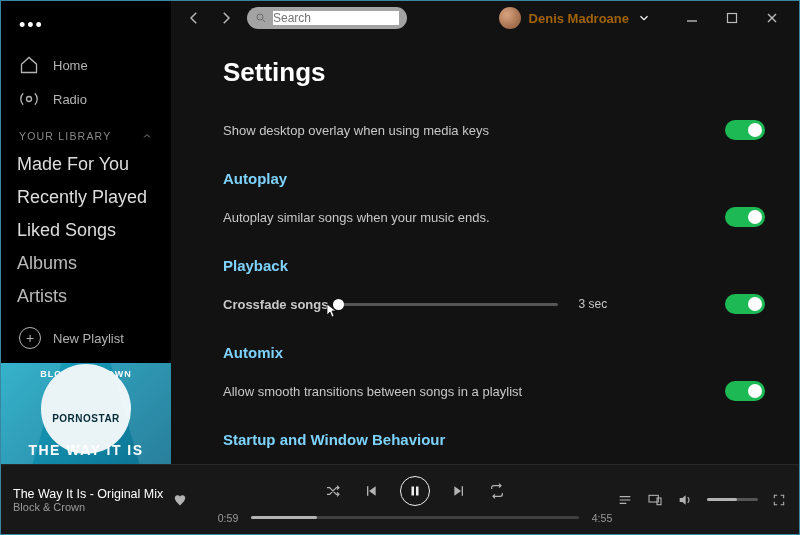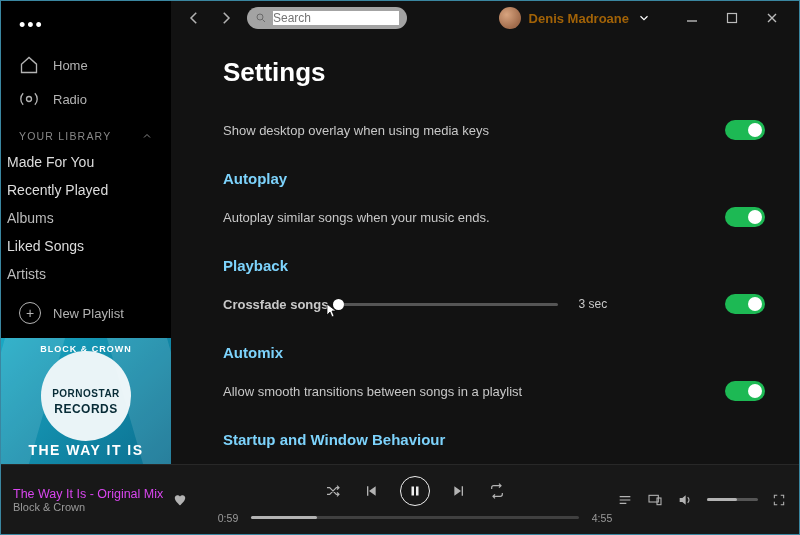--- a/index.html
+++ b/index.html
@@ -8,21 +8,21 @@
   .body-row { display:flex; flex:1; overflow:hidden; }
   
   .sidebar { width:170px; background:#000; display:flex; flex-direction:column; }
   .side-menu { padding:4px 0 0 0; }
   .dots { padding:10px 18px 12px; color:#fff; font-size:18px; letter-spacing:2px; }
   .nav-item { display:flex; align-items:center; gap:14px; padding:7px 18px; color:#b3b3b3; cursor:pointer; }
   .nav-item .icon { width:20px; height:20px; display:flex; align-items:center; justify-content:center; }
   .nav-item .icon svg { stroke:#b3b3b3; fill:none; stroke-width:1.6; }
   .nav-item span.label { font-size:13px; }
   .lib-header { display:flex; align-items:center; justify-content:space-between; padding:14px 18px 6px; font-size:10.5px; letter-spacing:1.2px; color:#888; }
-  .lib-item { padding:6px 6px; color:#ddd; font-size:14px; cursor:pointer; }
+  .lib-item { padding:6px 16px; color:#ddd; font-size:18px; cursor:pointer; }
   .lib-item.dim { color:#bbb; }
   .new-playlist { display:flex; align-items:center; gap:12px; padding:14px 18px; color:#b3b3b3; cursor:pointer; }
   .plus-circle { width:22px; height:22px; border:1px solid #b3b3b3; border-radius:50%; display:flex; align-items:center; justify-content:center; font-size:14px; line-height:1; }
   .cover { width:170px; height:170px; background:linear-gradient(135deg,#1aa8c4,#0b6e8f); position:relative; overflow:hidden; color:#fff; }
   .cover::before, .cover::after { content:""; position:absolute; background:rgba(255,255,255,0.12); }
   .cover::before { top:0; left:-14px; width:60px; height:100%; transform:skewX(-16deg); }
   .cover::after { top:0; right:-14px; width:60px; height:100%; transform:skewX(16deg); }
   .cover .arc-top { position:absolute; top:6px; left:0; right:0; text-align:center; font-size:9px; letter-spacing:1px; font-weight:700; }
   .cover .arc-bot { position:absolute; bottom:6px; left:0; right:0; text-align:center; font-size:14px; letter-spacing:1.5px; font-weight:700; }
   .cover .center { position:absolute; top:46%; left:50%; transform:translate(-50%,-50%); width:90px; height:90px; border-radius:50%; background:#eaf4f7; }
@@ -50,21 +50,21 @@
   .toggle::after { content:""; position:absolute; width:14px; height:14px; background:#fff; border-radius:50%; top:3px; right:3px; }
   .slider-row { display:flex; align-items:center; gap:10px; padding:10px 0; }
   .slider-row .lbl { color:#c8c8c8; font-size:13px; }
   .slider-track { width:220px; height:3px; background:#555; border-radius:2px; position:relative; }
   .slider-thumb { position:absolute; left:-5px; top:-4px; width:11px; height:11px; border-radius:50%; background:#fff; }
   .cursor-ptr { position:absolute; margin-left:-2px; margin-top:6px; }
   .sval { color:#c8c8c8; font-size:12px; margin-left:10px; }
   
   .player { height:70px; background:#181818; border-top:1px solid #282828; display:flex; align-items:center; padding:0 12px; color:#b3b3b3; }
   .np { width:200px; }
-  .np-title { color:#d946ef; font-size:12.5px; }
+  .np-title { color:#ffffff; font-size:12.5px; }
   .np-artist { color:#9a9a9a; font-size:11px; }
   .np-row { display:flex; align-items:center; gap:10px; }
   .heart { cursor:pointer; }
   .center-ctrls { flex:1; display:flex; flex-direction:column; align-items:center; gap:6px; }
   .btnrow { display:flex; align-items:center; gap:20px; }
   .pbtn { width:18px; height:18px; display:flex; align-items:center; justify-content:center; cursor:pointer; }
   .play { width:30px; height:30px; border:1.6px solid #eee; border-radius:50%; display:flex; align-items:center; justify-content:center; cursor:pointer; }
   .progress { display:flex; align-items:center; gap:8px; width:100%; max-width:420px; }
   .time { font-size:10.5px; color:#9a9a9a; width:30px; text-align:center; }
   .bar { flex:1; height:3px; background:#404040; border-radius:2px; position:relative; }
@@ -107,37 +107,36 @@
         <div class="lib-header">
           <span>YOUR LIBRARY</span>
           <span>
             <svg viewBox="0 0 24 24" width="12" height="12" stroke="#888" fill="none" stroke-width="2">
                 <path d="M6 15 L12 9 L18 15"></path>
               </svg>
           </span>
         </div>
         <div class="lib-item">Made For You</div>
         <div class="lib-item">Recently Played</div>
+        <div class="lib-item">Liked Songs</div>
         <div class="lib-item dim">Albums</div>
-        <div class="lib-item">Liked Songs</div>
         <div class="lib-item dim">Artists</div>
 
         <div class="new-playlist">
           <span class="plus-circle">+</span>
           <span>New Playlist</span>
         </div>
       </div>
 
       <div style="flex:1"></div>
 
       <div class="cover">
         <div class="arc-top">BLOCK &amp; CROWN</div>
         <div class="center"></div>
         <div class="brand1">PORNOSTAR</div>
-        <div class="brand2">RECORDS</div>
         <div class="arc-bot">THE WAY IT IS</div>
       </div>
     </div>
 
     <div class="main">
       <div class="topbar">
         <div class="navbtn">
           <svg viewBox="0 0 24 24" width="18" height="18" stroke="#b3b3b3" fill="none" stroke-width="2">
               <path d="M15 5 L8 12 L15 19"></path>
             </svg>

